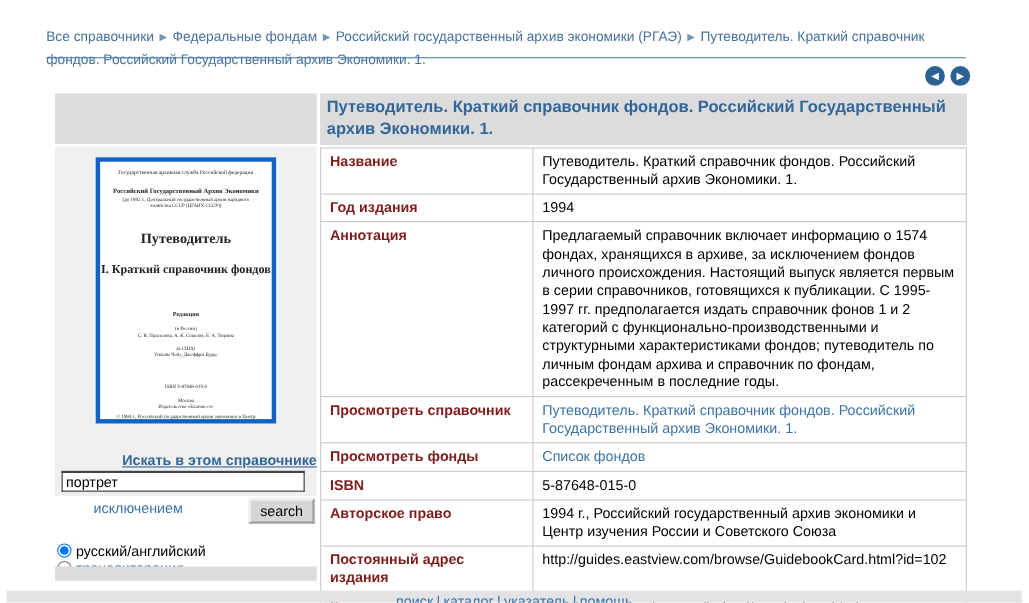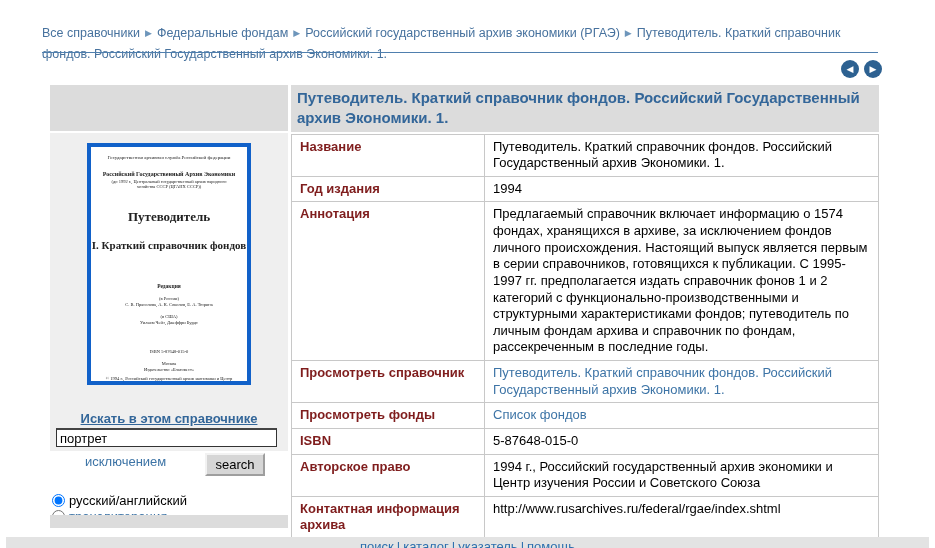--- a/index.html
+++ b/index.html
@@ -33,29 +33,29 @@
   .cv-sub   { font-size:4.5px; line-height:5px; margin-top:1px; padding:0 14px; }
   .cv-t1    { font-size:13px; font-weight:bold; margin-top:20px; }
   .cv-t2    { font-size:11px; font-weight:bold; margin-top:14px; }
   .cv-ed    { font-size:5.5px; font-weight:bold; margin-top:32px; }
   .cv-small { font-size:4.5px; line-height:5px; margin-top:7px; }
   .cv-small2{ font-size:4.5px; line-height:5px; margin-top:1px; }
   .cv-isbn  { font-size:4.5px; margin-top:24px; }
   .cv-copy  { font-size:4.5px; line-height:5px; margin-top:4px; padding:0 10px; }
 
   
-  .search-head { position:absolute; left:0; top:326px; width:238px; text-align:center;
+  .search-head { position:absolute; left:0; top:326px; width:238px; text-align:right;
                  font-size:13px; font-weight:bold; color:#336699;
                  text-decoration:underline; }
   .search-input { position:absolute; left:6px; top:343px; width:221px; height:19px;
                   border:1px solid #333; border-top:2px solid #444; font-size:13px;
                   padding:1px 3px; font-family:"Liberation Sans",sans-serif; background:#fff; }
   .kb-link { position:absolute; left:35px; top:369px; font-size:13px; color:#3d74a6;
              cursor:pointer; }
-  .search-btn { position:absolute; left:155px; top:368px; width:60px; height:23px;
+  .search-btn { position:absolute; left:176px; top:368px; width:60px; height:23px;
                 background:#d6d6d6; border:2px outset #f2f2f2; font-size:13px;
                 font-family:"Liberation Sans",sans-serif; cursor:pointer; }
   .radio-row { position:absolute; left:2px; font-size:13px; color:#000;margin-top:12px; }
   .radio-row input { vertical-align:-2px; margin-right:4px; }
   .r1 { top:396px; } .r2 { top:412px; }
   .r2 .radio-label { color:#3d74a6; text-decoration:underline; cursor:pointer; }
   .left-strip { position:absolute; left:0; top:430px; width:238px; height:13px; background:#dcdcdc; }
 
   
   .right-col { position:absolute; left:291px; top:85px; width:588px; }
@@ -149,20 +149,24 @@
     </tr>
     <tr>
       <td class="lbl">ISBN</td>
       <td class="val">5-87648-015-0</td>
     </tr>
     <tr>
       <td class="lbl">Авторское право</td>
       <td class="val">1994 г., Российский государственный архив экономики и Центр изучения России и Советского Союза</td>
     </tr>
     <tr>
+      <td class="lbl">Постоянный адрес издания</td>
+      <td class="val">http://guides.eastview.com/browse/GuidebookCard.html?id=102</td>
+    </tr>
+    <tr>
       <td class="lbl">Контактная информация архива</td>
       <td class="val">http://www.rusarchives.ru/federal/rgae/index.shtml</td>
     </tr>
   </tbody>
     </table>
 </div>
 
 <div class="footer-band">
   <span class="f-link">поиск</span><span class="f-sep">|</span><span class="f-link">каталог</span><span class="f-sep">|</span><span class="f-link">указатель</span><span class="f-sep">|</span><span class="f-link">помощь</span>
 </div>

